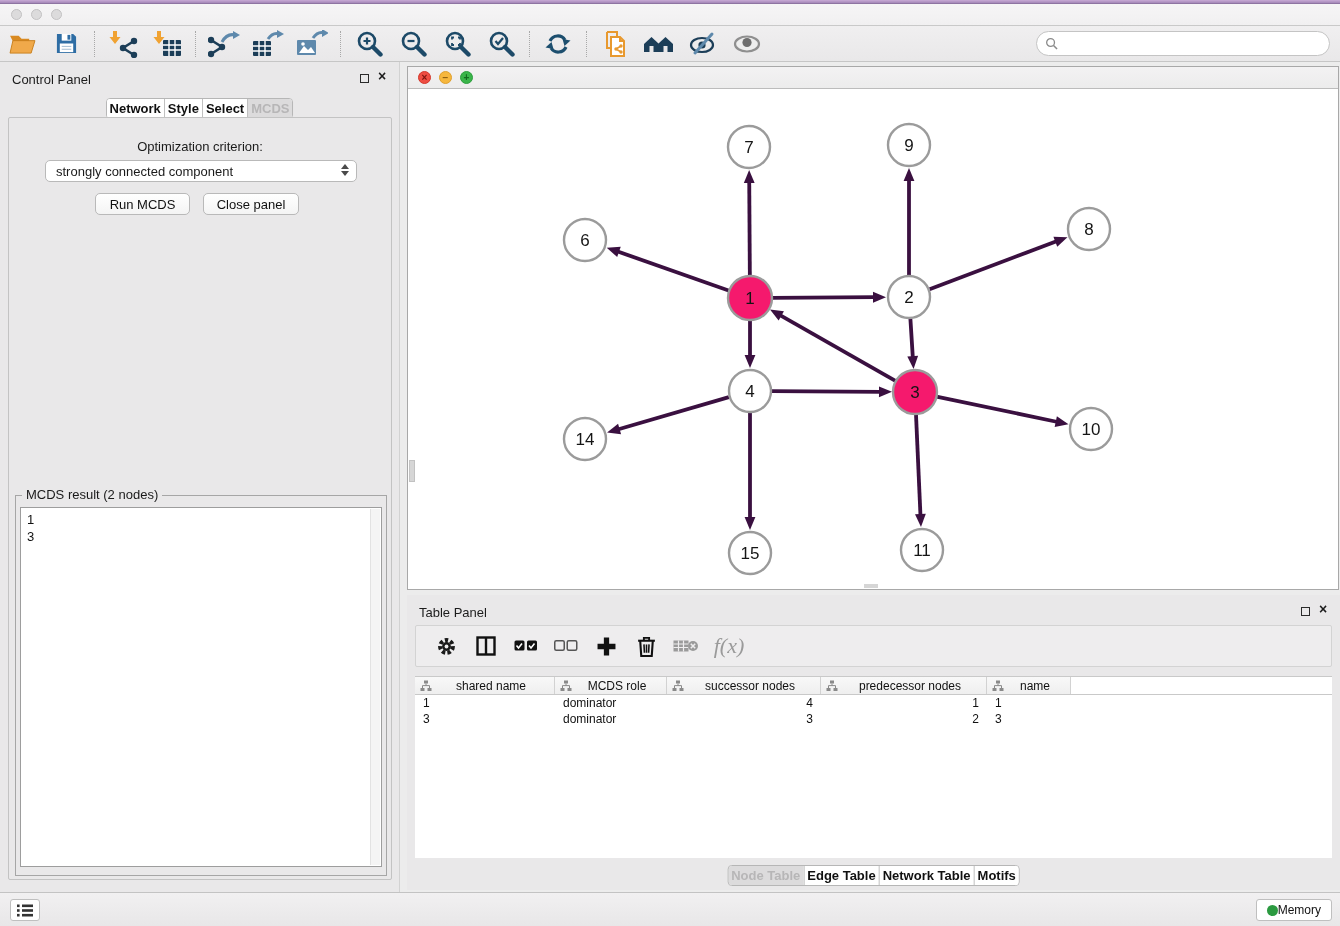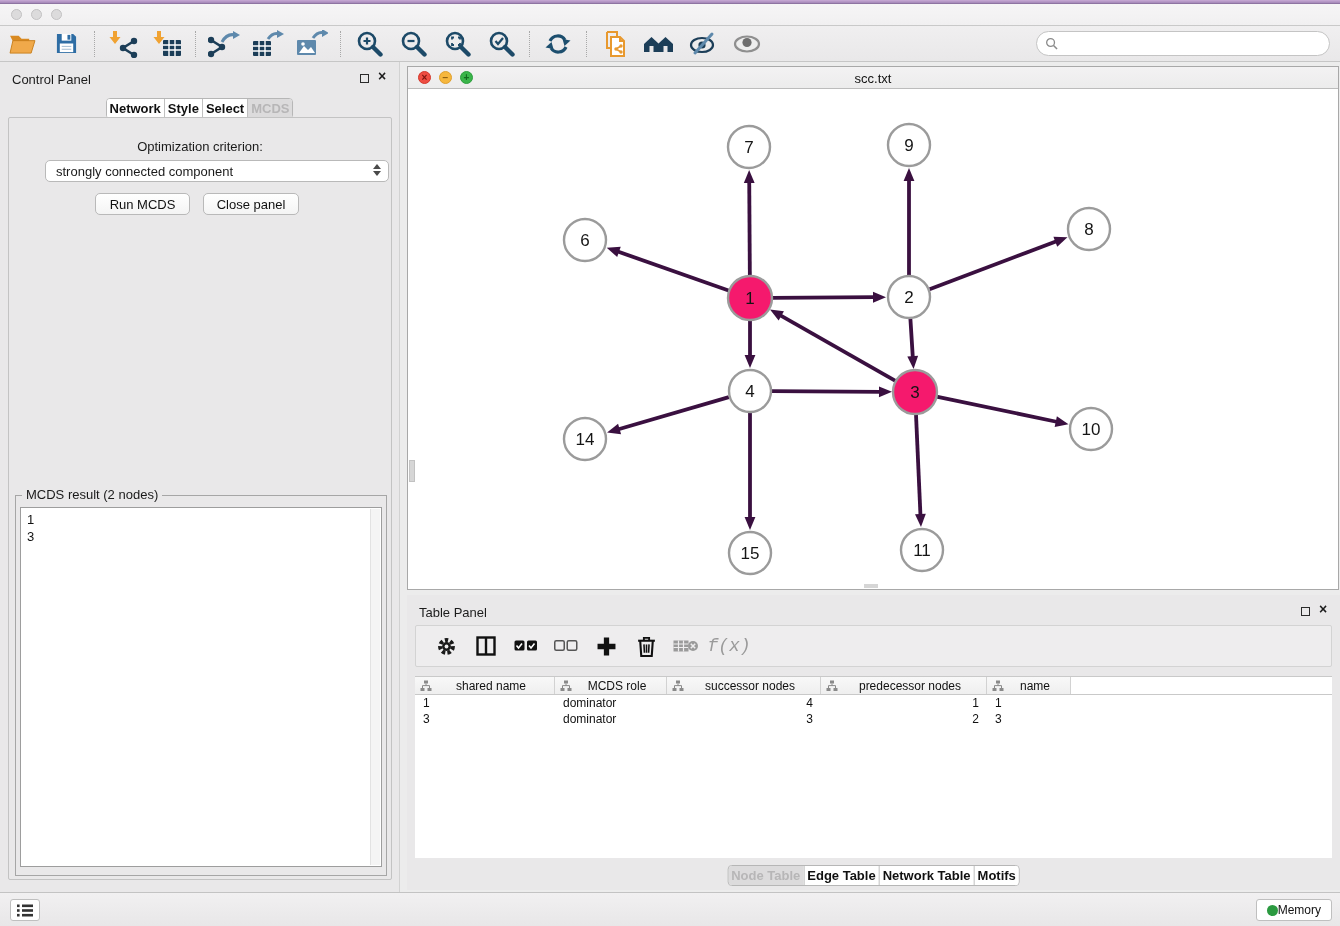--- a/index.html
+++ b/index.html
@@ -41,21 +41,21 @@
   .seg { position:absolute; display:flex; height:21px; border:1px solid #b6b6b6;
     border-radius:4px; overflow:hidden; background:#fff; }
   .cp-seg { top:36px; left:50%; transform:translateX(-50%); }
   .seg-item { padding:0 3px; line-height:20px; font-size:13px; font-weight:600;
     color:#111; background:#fff; }
   .seg-item + .seg-item { border-left:1px solid #c0c0c0; }
   .seg-selected { background:#dcdbdc; color:#b7b6b7; }
   .cp-content { position:absolute; left:8px; top:55px; width:384px; height:763px;
     border:1px solid #c3c3c3; border-radius:2px; background:#e9e8e9; }
   .opt-label { position:absolute; top:21px; left:0; right:0; text-align:center; font-size:13px; }
-  .dropdown { position:absolute; left:36px; top:42px; width:344px; height:22px;
+  .dropdown { position:absolute; left:36px; top:42px; width:312px; height:22px;
     background:#fff; border:1px solid #b9b9b9; border-radius:5px;
     display:flex; align-items:center; padding-left:10px; font-size:13px; }
   .stepper { position:absolute; right:7px; top:3px; display:flex; flex-direction:column; gap:2px; }
   .tri-up { width:0; height:0; border-left:4px solid transparent; border-right:4px solid transparent;
     border-bottom:5px solid #4a4a4a; }
   .tri-dn { width:0; height:0; border-left:4px solid transparent; border-right:4px solid transparent;
     border-top:5px solid #4a4a4a; }
   .mac-btn { position:absolute; height:22px; background:linear-gradient(#ffffff,#f4f4f4);
     border:1px solid #b9b9b9; border-radius:5px; font-size:13px; color:#111;
     display:flex; align-items:center; justify-content:center;
@@ -91,21 +91,21 @@
     background:#d6d6d6; }
 
   
   .table-panel { position:absolute; left:407px; top:595px; width:933px; height:295px;
     background:#e9e8e9; }
   .tp-sq{left:894px} .tp-x{left:912px}
   .tp-toolbar { position:absolute; left:8px; top:30px; width:917px; height:42px;
     background:#eeedee; border:1px solid #d3d3d3; border-radius:2px;
     display:flex; align-items:center; }
   .ttb { height:30px; display:flex; align-items:center; justify-content:center; }
-  .fx { font-family:Liberation Mono, monospace; font-style:italic; font-size:18px; color:#9a9a9a; }
+  .fx { font-family:Liberation Serif, serif; font-style:italic; font-size:22px; color:#9a9a9a; }
   .tbl { position:absolute; left:8px; top:81px; width:917px; height:182px; background:#fff; }
   .tbl-head { display:flex; height:19px; border-top:1px solid #c9c9c9;
     border-bottom:1px solid #c9c9c9; background:#fff; }
   .th { display:flex; align-items:center; background:linear-gradient(#f8f8f8,#efefef);
     border-right:1px solid #d2d2d2; font-size:12px; color:#111; }
   .th .th-label { flex:1; text-align:center; padding-right:4px; }
   .th svg { margin-left:5px; flex:0 0 auto; }
   .tr { display:flex; height:16px; font-size:12px; color:#111; }
   .td { overflow:hidden; white-space:nowrap; }
   .tp-seg { bottom:4px; top:auto; left:50%; transform:translateX(-50%); position:absolute; }
@@ -302,21 +302,20 @@
         </div>
     </div>
   </div>
 </div>
 
 <div class="net-window">
   <div class="net-titlebar">
     <div class="light l-red">×</div>
     <div class="light l-yel">−</div>
     <div class="light l-grn">+</div>
-    <div class="net-title">scc.txt</div>
   </div>
   <svg class="net-canvas" id="net-svg" width="930" height="501">
       <line x1="341.85430783059013" y1="187.00048241911261" x2="341.22516062545157" y2="91.99925444318959" stroke="#3A1040" stroke-width="3.8"></line>
       <polygon points="341.15231454074666,80.99949565274589 346.6382869561612,93.96344978168783 335.8385237800892,94.0349713921254" fill="#3A1040"></polygon>
       <line x1="321.2449403778676" y1="201.7042820722201" x2="209.07600123420465" y2="162.27520043384163" stroke="#3A1040" stroke-width="3.8"></line>
       <polygon points="198.69847142313844,158.6273414699517 212.75359196394447,157.84402379275275 209.17205770848892,168.03287124361776" fill="#3A1040"></polygon>
       <line x1="363.9995649035371" y1="208.86163795658152" x2="467.0006724218063" y2="208.21383224891946" stroke="#3A1040" stroke-width="3.8"></line>
       <polygon points="478.0004548735749,208.14465122721023 465.0346735685057,213.62630382009843 464.96675038355477,202.8265174129075" fill="#3A1040"></polygon>
       <line x1="342" y1="231" x2="342" y2="268" stroke="#3A1040" stroke-width="3.8"></line>
       <polygon points="342,279 336.6,266 347.4,266" fill="#3A1040"></polygon>

